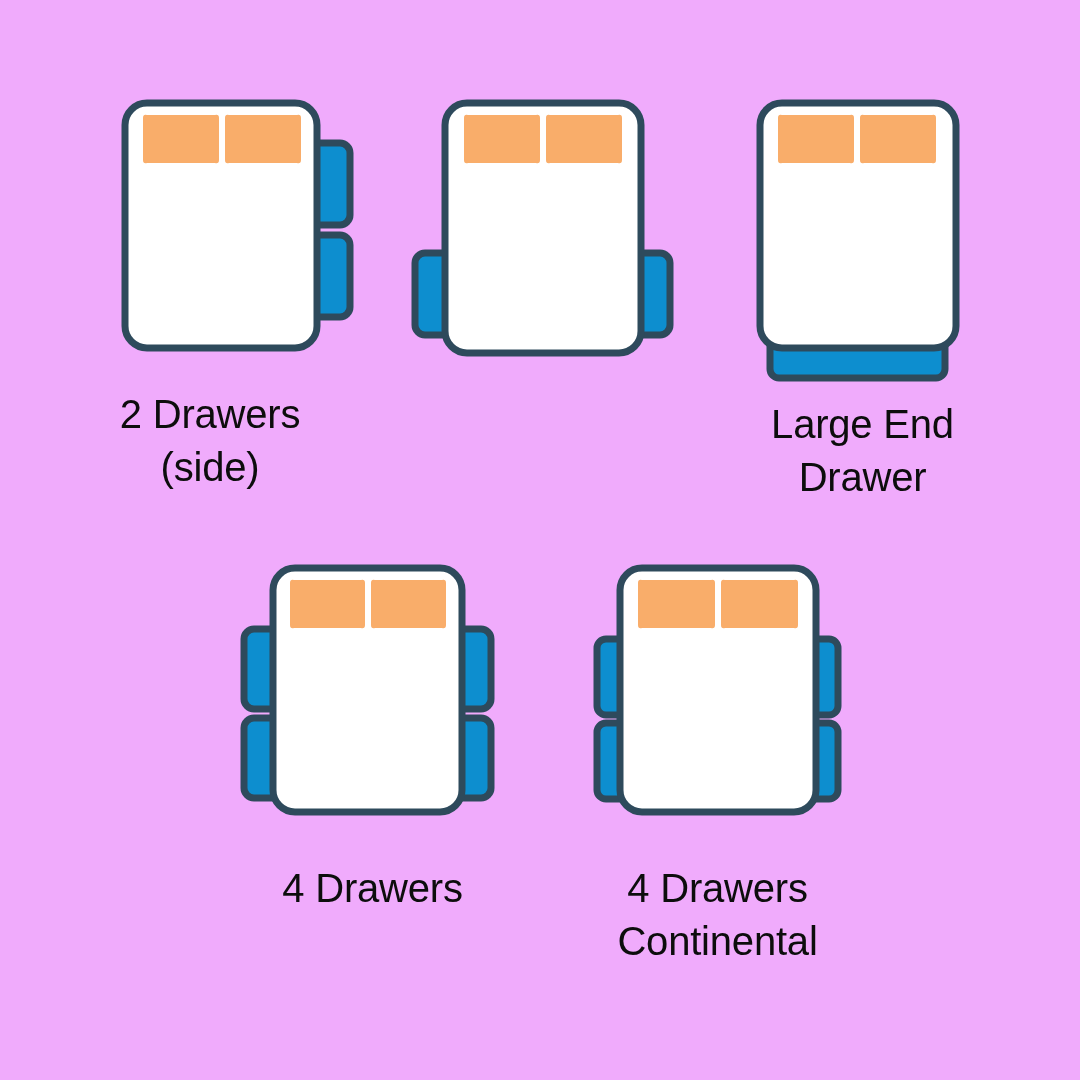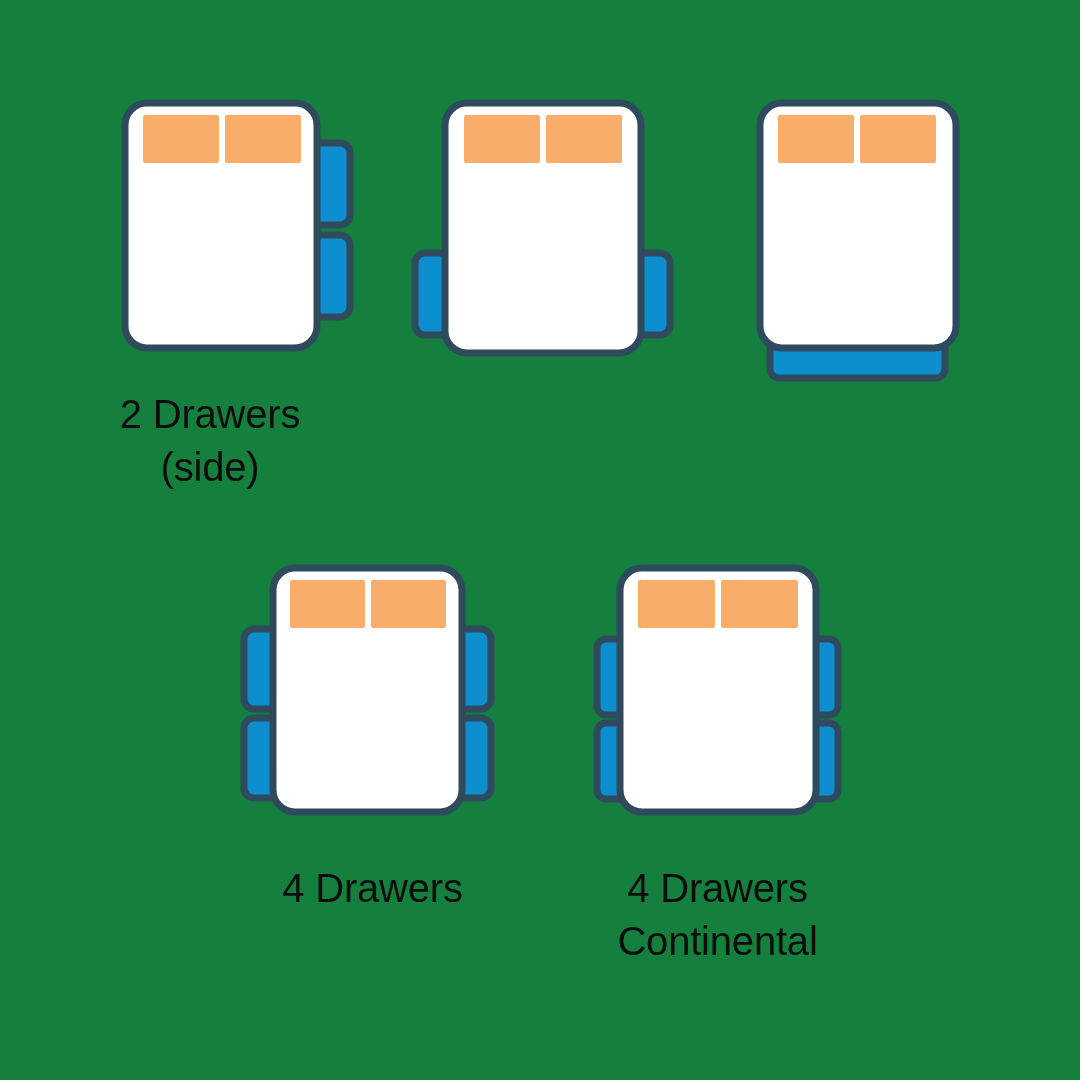--- a/index.html
+++ b/index.html
@@ -11,21 +11,21 @@
     width: 1080px;
     height: 1080px;
     font-family: "Liberation Sans", sans-serif;
     overflow: hidden;
     position: relative;
   }
   .canvas {
     position: relative;
     width: 1080px;
     height: 1080px;
-    background: #15803d;
+    background: #f0abfc;
   }
   .bed-card {
     position: absolute;
   }
   .bed-svg {
     display: block;
   }
   .bed-label {
     position: absolute;
     text-align: center;
@@ -79,20 +79,22 @@
   <div class="bed-card" style="left:750px; top:85px;">
     <svg class="bed-svg" width="220" height="300" viewBox="0 0 220 300">
       <rect x="20" y="250" width="175" height="43" rx="9" ry="9" fill="#0d8ecf" stroke="#2e4a5c" stroke-width="7"></rect>
       <rect x="10" y="18" width="196" height="245" rx="22" ry="22" fill="#ffffff" stroke="#2e4a5c" stroke-width="7"></rect>
       <g>
         <path d="M28 33 Q28 29 32 30 L100 30 Q104 29 104 33 L104 75 Q104 79 100 78 L32 78 Q28 79 28 75 Z" fill="#f9ad6a"></path>
         <path d="M110 33 Q110 29 114 30 L182 30 Q186 29 186 33 L186 75 Q186 79 182 78 L114 78 Q110 79 110 75 Z" fill="#f9ad6a"></path>
       </g>
     </svg>
   </div>
+  <div class="bed-label" style="left:735px; top:398px; width:255px;">Large End
+Drawer</div>
 
   <div class="bed-card" style="left:235px; top:555px;">
     <svg class="bed-svg" width="265" height="270" viewBox="0 0 265 270">
       <g>
         <rect x="9" y="74" width="46" height="80" rx="10" ry="10" fill="#0d8ecf" stroke="#2e4a5c" stroke-width="7"></rect>
         <rect x="9" y="163" width="46" height="80" rx="10" ry="10" fill="#0d8ecf" stroke="#2e4a5c" stroke-width="7"></rect>
       </g>
       <g>
         <rect x="210" y="74" width="46" height="80" rx="10" ry="10" fill="#0d8ecf" stroke="#2e4a5c" stroke-width="7"></rect>
         <rect x="210" y="163" width="46" height="80" rx="10" ry="10" fill="#0d8ecf" stroke="#2e4a5c" stroke-width="7"></rect>

